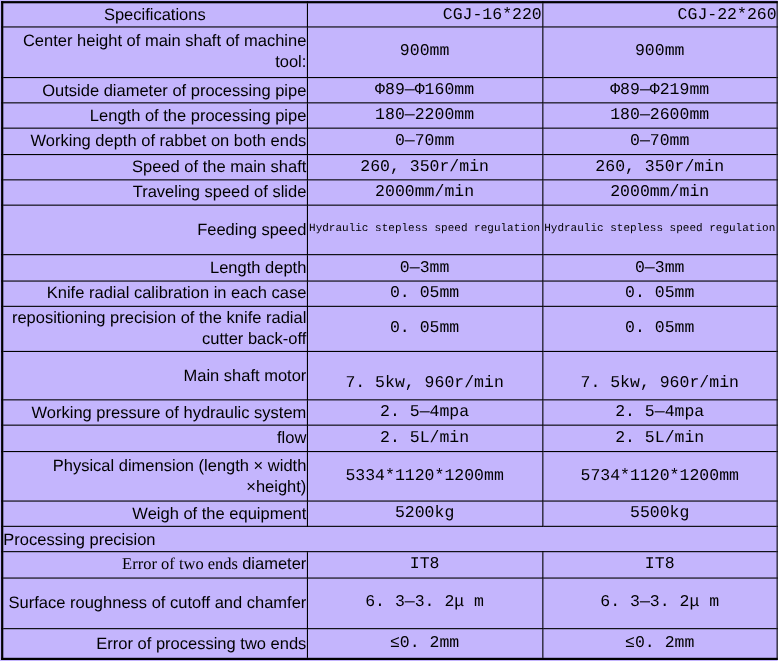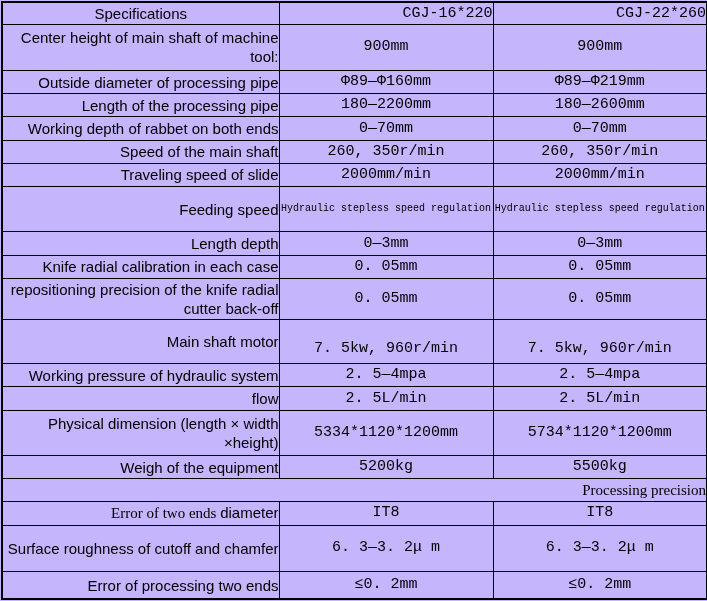--- a/index.html
+++ b/index.html
@@ -46,23 +46,23 @@
   td.val.sansval {
     font-family: Liberation Mono, monospace;
     font-size: 10px;
     line-height: 20px;
   }
   td.val.vtop {
     vertical-align: top;
     padding-top: 20px;
   }
   td.section {
-    font-family: Liberation Serif, serif;
+    font-family: Liberation Sans, sans-serif;
     font-size: 15px;
-    text-align: right;
+    text-align: left;
   }
   td.header-label {
     font-family: "Liberation Sans", "DejaVu Sans", sans-serif;
     font-size: 15px;
     text-align: center;
   }
   td.header-model {
     font-family: "Liberation Mono", "DejaVu Sans Mono", monospace;
     font-size: 15px;
     text-align: right;

